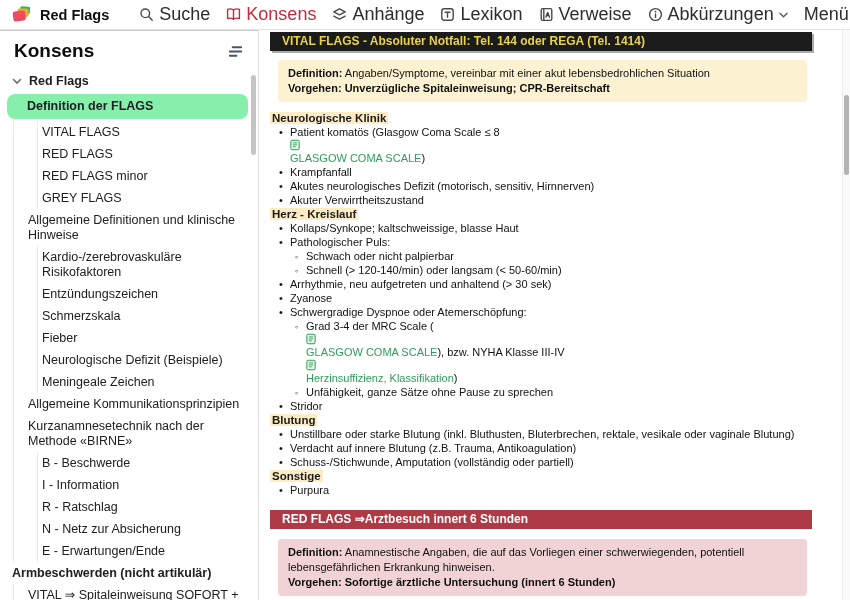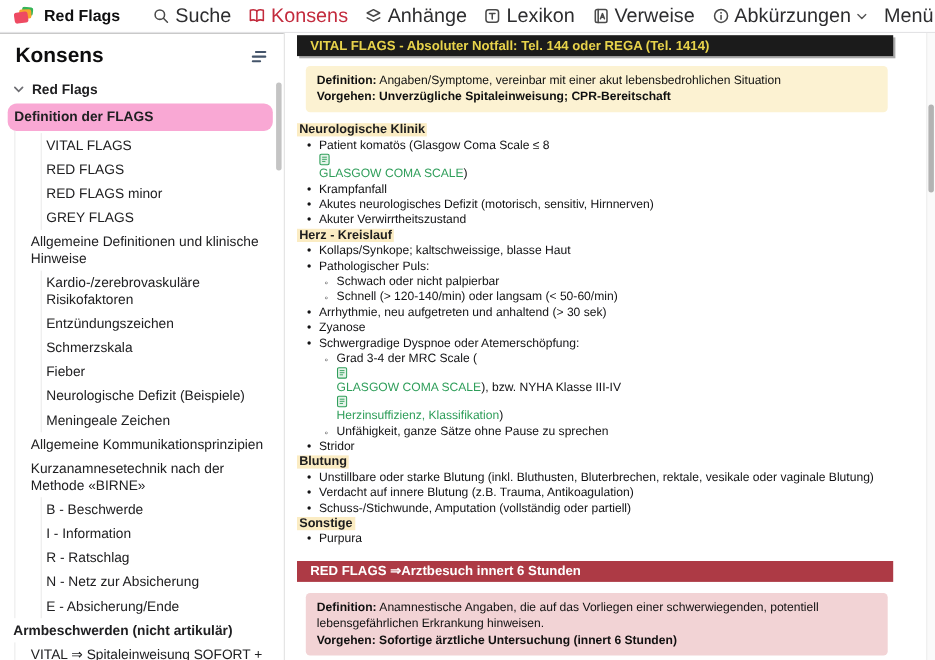--- a/index.html
+++ b/index.html
@@ -27,21 +27,21 @@
   .sidebar-title{font-size:19px;font-weight:700;margin:0;color:#0d0d0e;}
   .outline-btn{cursor:pointer;}
   .trow{display:flex;align-items:flex-start;gap:7px;padding:3.5px 0 3.5px 4px;
     font-size:12.5px;line-height:15px;color:#202022;cursor:pointer;}
   .trow.tbold{font-weight:600;}
   .tchev{margin-top:4px;}
   .tgroup{margin-left:5px;border-left:1px solid #ebebeb;}
   .tgroup .trow{padding-left:14px;}
   .tgroup .tgroup{margin-left:23px;}
   .tgroup .tgroup .trow{padding-left:4px;}
-  .trow.selected{background:#f9a8d4;border-radius:8px;margin:2px 0 2px -7px;padding:5px 8px 5px 6px;text-align:right;}
+  .trow.selected{background:#86efac;border-radius:8px;margin:2px 0 2px -7px;padding:5px 8px 5px 20px;text-align:right;}
   .sb-thumb{position:absolute;top:45px;right:2px;width:5px;height:80px;border-radius:3px;background:#c4c4c4;cursor:pointer;}
   
   .content{flex:1;position:relative;padding:2px 0 0 11px;box-sizing:border-box;overflow:hidden;background:#fff;}
   .blocks{width:542px;}
   .banner{font-weight:700;padding:2px 12px 3px;margin-bottom:9px;box-sizing:border-box;font-size:12px;line-height:14px;}
   .banner.black{background:var(--banner-black-bg);color:var(--banner-black-text);box-shadow:2px 2px 0 #ababab;}
   .banner.red{background:var(--banner-red);color:#fff;margin-top:13px;margin-bottom:10px;}
   .note{border-radius:4px;padding:6px 10px;margin:0 5px 9px 8px;font-size:11px;line-height:15px;color:#101010;}
   .note.cream{background:var(--note-cream);}
   .note.pink{background:var(--note-pink);}
@@ -248,21 +248,21 @@
             <div class="trow d2">
               <span>I - Information</span>
             </div>
             <div class="trow d2">
               <span>R - Ratschlag</span>
             </div>
             <div class="trow d2">
               <span>N - Netz zur Absicherung</span>
             </div>
             <div class="trow d2">
-              <span>E - Absicherung/Ende</span>
+              <span>E - Erwartungen/Ende</span>
             </div>
           </div>
         </div>
         <div class="trow d0 tbold">
           <span>Armbeschwerden (nicht artikulär)</span>
         </div>
         <div class="tgroup">
           <div class="trow d1">
             <span>VITAL ⇒ Spitaleinweisung SOFORT +</span>
           </div>

